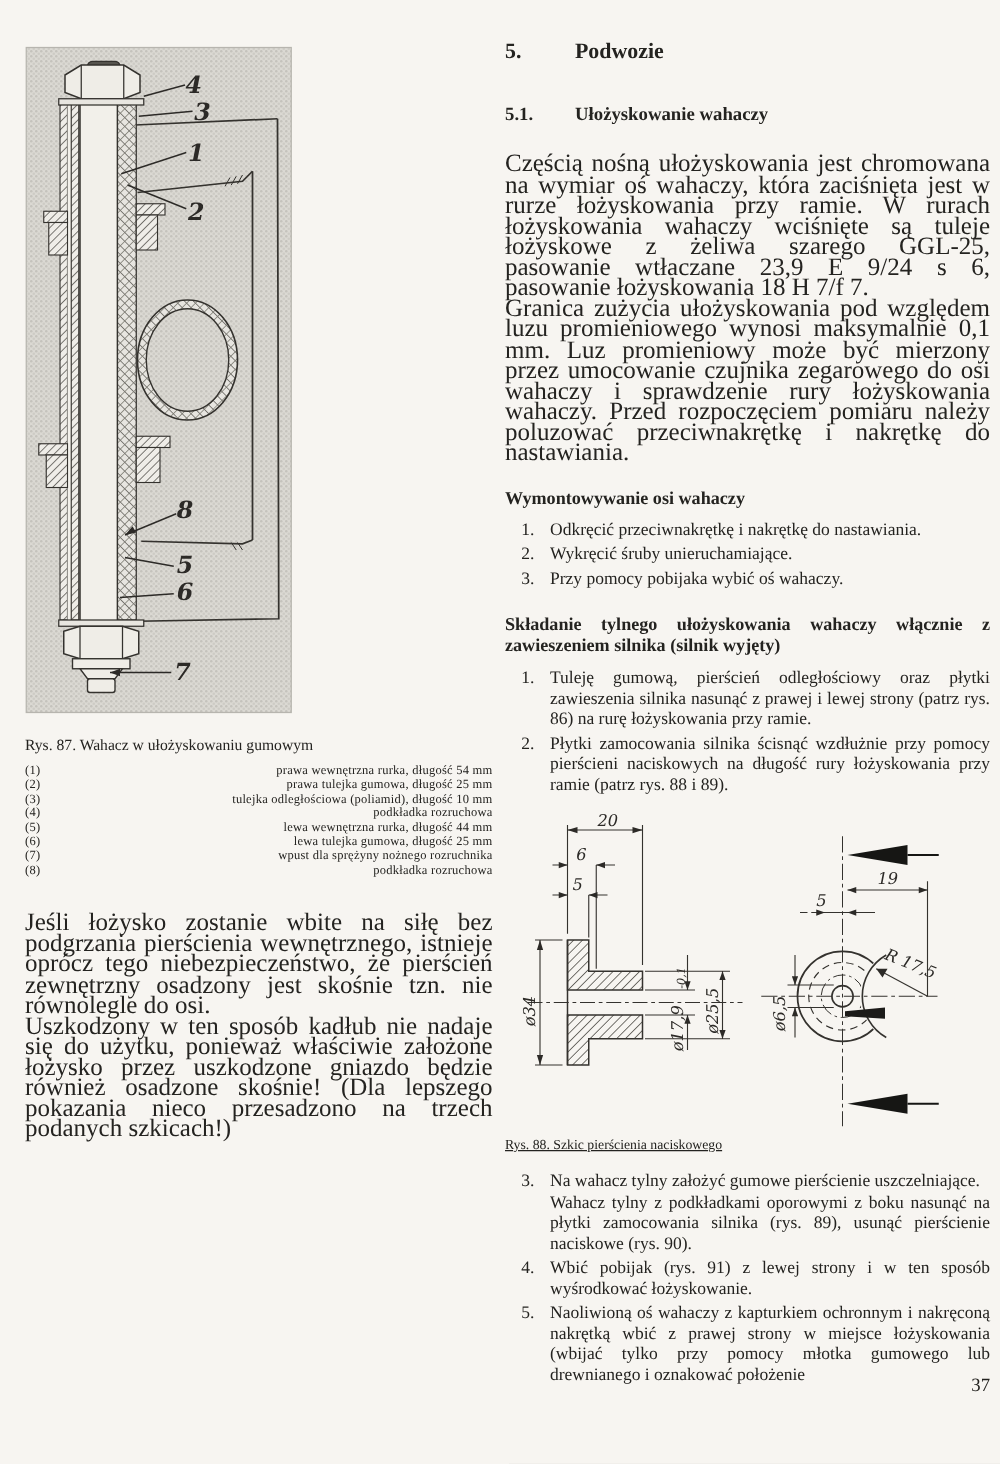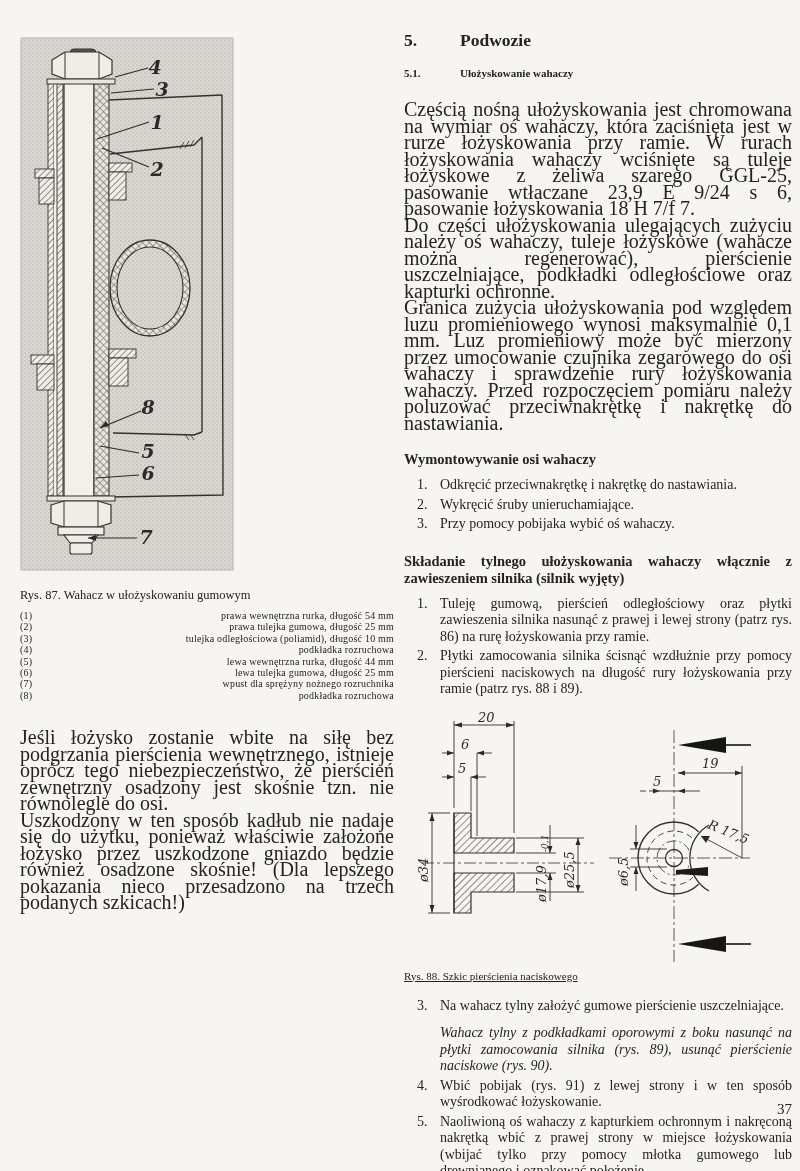--- a/index.html
+++ b/index.html
@@ -10,29 +10,29 @@
     overflow:hidden;
   }
   
   .col-left{position:absolute;left:20px;top:36px;width:374px;}
   .col-right{position:absolute;left:404px;top:30px;width:388px;}
 
   
   .body-p{font-size:20px;line-height:16.5px;text-align:justify;margin:0;}
   .sec-row{display:flex;font-weight:bold;font-size:17.5px;margin:0;}
   .sec-row .no{width:56px;flex:none;}
-  .sub-row{display:flex;font-weight:bold;font-size:11px;margin-top:16px;}
+  .sub-row{display:flex;font-weight:bold;font-size:15px;margin-top:33px;}
   .sub-row .no{width:56px;flex:none;}
   .para-block{margin-top:22px;}
   .subhead{font-weight:bold;font-size:14.5px;margin:20px 0 0 0;text-align:justify;}
   .olist{margin-top:9px;}
   .oli{display:flex;font-size:14px;line-height:16.5px;margin-bottom:3px;}
   .oli .n{width:23px;margin-left:13px;flex:none;}
   .oli .t{flex:1;text-align:justify;}
-  .oli .t .p2{margin-top:11px;font-style:italic;}
+  .oli .t .p2{margin-top:0;}
   .figcap{font-size:12.5px;margin-top:8px;}
   .legend{margin-top:7px;}
   .leg{display:flex;font-size:10px;line-height:11.4px;letter-spacing:.2px;}
   .leg .n{width:25px;flex:none;}
   .leg .t{flex:1;text-align:right;}
   .left-body{margin-top:28px;}
   .fig88wrap{margin-top:14px;text-decoration:underline;}
   .fig88cap{font-size:11px;margin-top:2px;}
   .pageno{position:absolute;right:8px;top:1101px;font-size:15px;}
   svg text{font-family:"DejaVu Serif","Liberation Serif",serif;}
@@ -197,21 +197,20 @@
       <span class="no">5.</span>
       <span>Podwozie</span>
     </div>
     <div class="sub-row">
       <span class="no">5.1.</span>
       <span>Ułożyskowanie wahaczy</span>
     </div>
 
     <div class="para-block">
       <p class="body-p">Częścią nośną ułożyskowania jest chromowana na wymiar oś wahaczy, która zaciśnięta jest w rurze łożyskowania przy ramie. W rurach łożyskowania wahaczy wciśnięte są tuleje łożyskowe z żeliwa szarego GGL-25, pasowanie wtłaczane 23,9 E 9/24 s 6, pasowanie łożyskowania 18 H 7/f 7.</p>
-      <p class="body-p">Do części ułożyskowania ulegających zużyciu należy oś wahaczy, tuleje łożyskowe (wahacze można regenerować), pierścienie uszczelniające, podkładki odległościowe oraz kapturki ochronne.</p>
       <p class="body-p">Granica zużycia ułożyskowania pod względem luzu promieniowego wynosi maksymalnie 0,1 mm. Luz promieniowy może być mierzony przez umocowanie czujnika zegarowego do osi wahaczy i sprawdzenie rury łożyskowania wahaczy. Przed rozpoczęciem pomiaru należy poluzować przeciwnakrętkę i nakrętkę do nastawiania.</p>
     </div>
 
     <div class="subhead">Wymontowywanie osi wahaczy</div>
     <div class="olist">
       <div class="oli">
           <span class="n">1.</span>
           <span class="t">Odkręcić przeciwnakrętkę i nakrętkę do nastawiania.</span>
         </div>
       <div class="oli">

